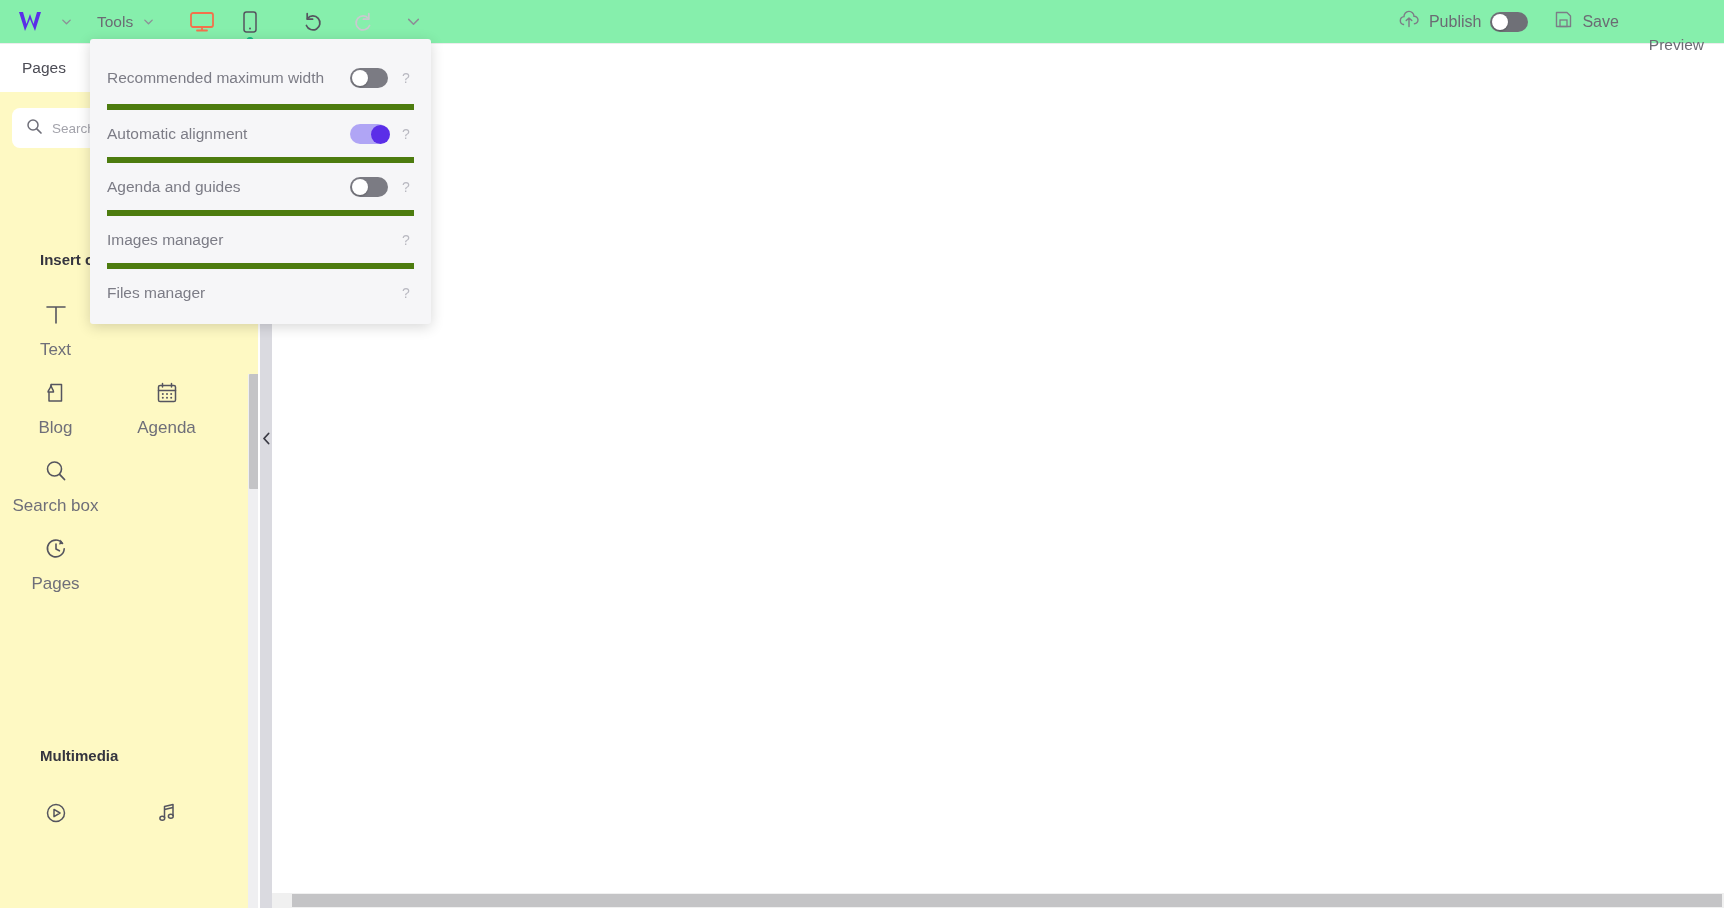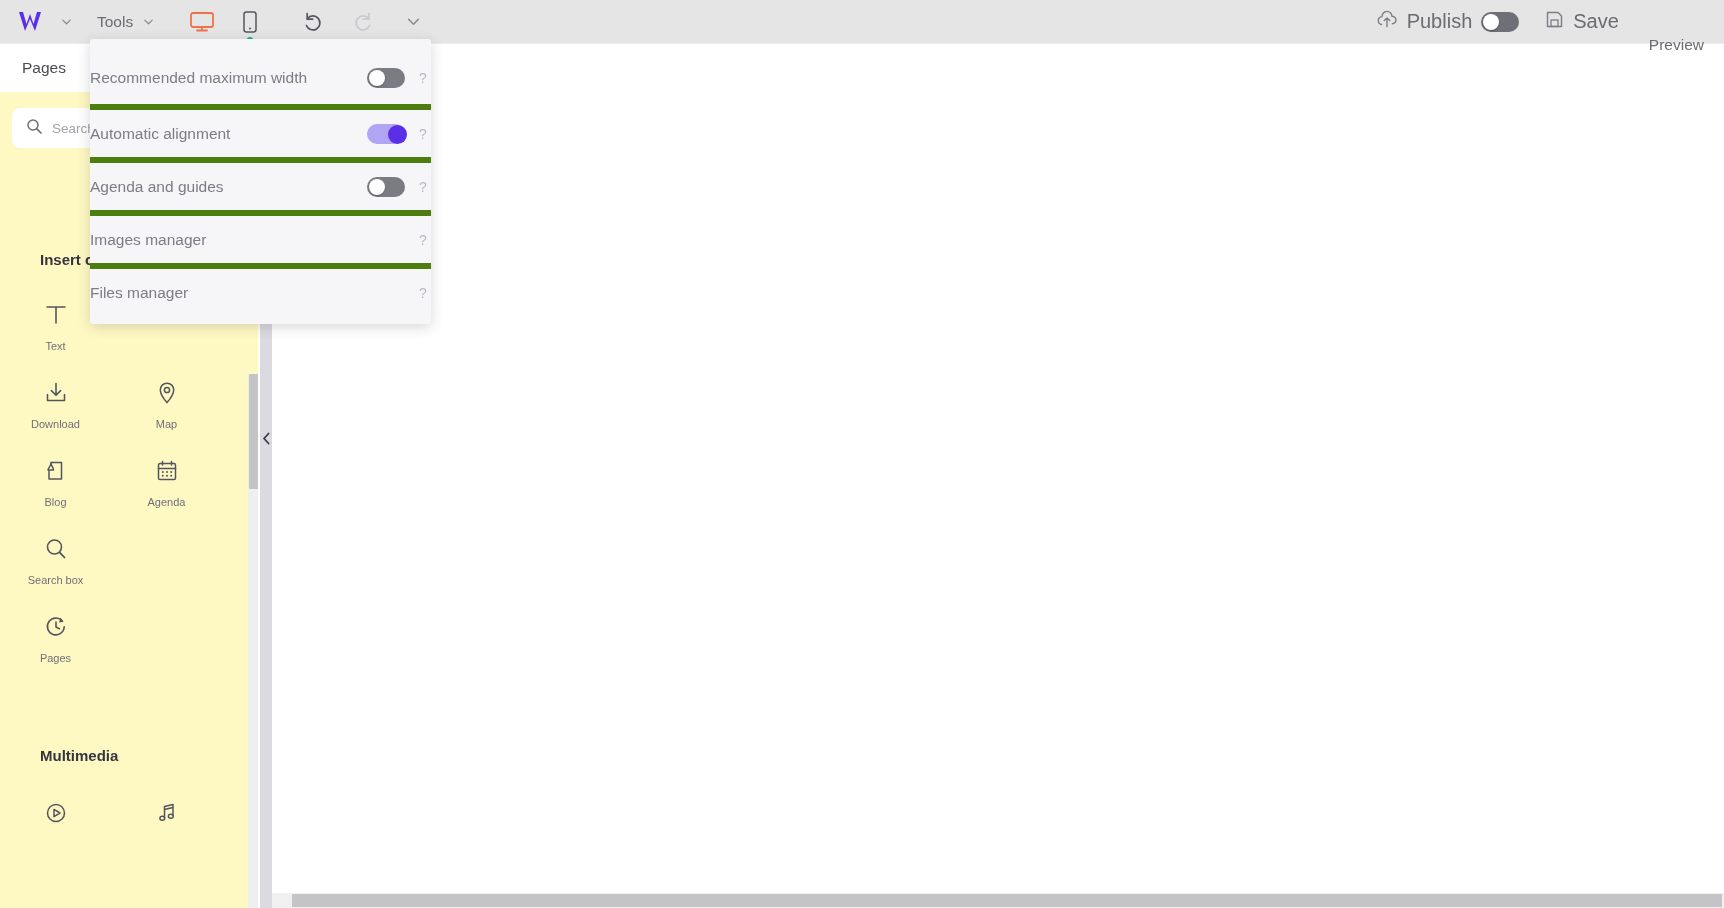--- a/index.html
+++ b/index.html
@@ -8,21 +8,21 @@
     font-family: "Liberation Sans", sans-serif;
     background: #ffffff;
     overflow: hidden;
   }
   #root { position: relative; width: 1724px; height: 908px; }
 
   
   .topbar {
     position: absolute; top: 0; left: 0;
     width: 1724px; height: 44px;
-    background: #e5e5e5;
+    background: #86efac;
     border-bottom: 1px solid #ececed;
     display: flex; align-items: center;
     z-index: 40;
   }
   .logo-wrap { display: flex; align-items: center; padding-left: 16px; gap: 10px; }
   .logo-w { width: 34px; height: 26px; display: block; }
   .chev { width: 13px; height: 13px; display: block; }
   .tb-sep { width: 18px; }
   .tools-btn {
     display: flex; align-items: center; gap: 9px;
@@ -36,21 +36,21 @@
     width: 7px; height: 7px; border-radius: 50%; background: #18b981;
   }
   .undo-group { display: flex; align-items: center; gap: 22px; margin-left: 34px; }
   .icon-btn { width: 28px; height: 28px; display:flex; align-items:center; justify-content:center; cursor:pointer; }
 
   .topbar-right {
     margin-left: auto; display: flex; align-items: center;
     gap: 0px; padding-right: 20px;
   }
   .publish-grp { display: flex; align-items: center; gap: 9px; cursor: pointer; }
-  .publish-label { font-size: 20px; color: #6b6b73; }
+  .publish-label { font-size: 16px; color: #6b6b73; }
   .switch {
     width: 38px; height: 20px; border-radius: 11px;
     background: #6f7077; position: relative; display: inline-block;
   }
   .switch .knob {
     position: absolute; top: 2px; left: 2px;
     width: 16px; height: 16px; border-radius: 50%; background: #fff;
     box-shadow: 0 1px 2px rgba(0,0,0,.25);
   }
   .save-grp { display: flex; align-items: center; gap: 9px; margin-left: 26px; cursor:pointer; }
@@ -92,21 +92,21 @@
     font-size: 15px; font-weight: bold; color: #35353f;
   }
   .grid { position: absolute; left: 0; width: 236px; }
   .grid-row { display: flex; }
   .cell {
     width: 111px; height: 78px;
     display: flex; flex-direction: column; align-items: center;
     justify-content: flex-start; gap: 12px;
     cursor: pointer; padding-top: 6px;
   }
-  .cell-label { font-size: 11px; color: #6f6f79; }
+  .cell-label { font-size: 17px; color: #6f6f79; }
   .cell svg { display: block; }
 
   
   .sb-track {
     position: absolute; top: 330px; left: 248px;
     width: 12px; height: 578px; background: #efeff1;
   }
   .sb-thumb {
     position: absolute; top: 0px; left: 1px;
     width: 10px; height: 115px; background: #c4c4c6; border-radius: 1px;
@@ -145,21 +145,21 @@
     background: #f6f6f8;
     border-radius: 3px;
     box-shadow: 0 3px 14px rgba(0,0,0,.16);
     z-index: 60;
     padding: 12px 0 8px 0;
   }
   .menu-item {
     position: relative;
     height: 53px;
     display: flex; align-items: center;
-    margin: 0 0;
+    margin: 0 17px;
     cursor: pointer;
   }
   .menu-item + .menu-item { border-top: 6px solid #4d7c0f; }
   .mi-label { font-size: 15.5px; color: #7c7c86; flex: 1; }
   .mi-help { font-size: 14px; color: #b9b9c1; width: 16px; text-align: center; margin-left: 10px; }
   .toggle {
     width: 38px; height: 20px; border-radius: 11px; position: relative;
     background: #7b7b83;
   }
   .toggle .tk {
@@ -293,40 +293,20 @@
         <div class="cell">
           <span>
             <svg width="26" height="26" viewBox="0 0 26 26">
                 <path d="M4 5 L22 5 M13 5 L13 21" fill="none" stroke="#55555f" stroke-width="1.6" stroke-linecap="round"></path>
               </svg>
           </span>
           <span class="cell-label">Text</span>
         </div>
       </div>
 
-      <div class="grid-row">
-        <div class="cell">
-          <span>
-            <svg width="26" height="26" viewBox="0 0 26 26">
-              <path d="M13 3.5 L13 15 M8.4 10.6 L13 15.3 L17.6 10.6" fill="none" stroke="#55555f" stroke-width="1.6" stroke-linecap="round" stroke-linejoin="round"></path>
-              <path d="M4.5 14.5 L4.5 20.5 L21.5 20.5 L21.5 14.5" fill="none" stroke="#55555f" stroke-width="1.6" stroke-linecap="round" stroke-linejoin="round"></path>
-            </svg>
-          </span>
-          <span class="cell-label">Download</span>
-        </div>
-        <div class="cell">
-          <span>
-            <svg width="26" height="26" viewBox="0 0 26 26">
-              <path d="M13 3.2 C9.2 3.2 6.3 6.1 6.3 9.9 C6.3 14.8 13 22.6 13 22.6 C13 22.6 19.7 14.8 19.7 9.9 C19.7 6.1 16.8 3.2 13 3.2 Z" fill="none" stroke="#55555f" stroke-width="1.5"></path>
-              <circle cx="13" cy="10" r="2.6" fill="none" stroke="#55555f" stroke-width="1.5"></circle>
-            </svg>
-          </span>
-          <span class="cell-label">Map</span>
-        </div>
-      </div>
 
       <div class="grid-row">
         <div class="cell">
           <span>
             <svg width="26" height="26" viewBox="0 0 26 26">
               <path d="M8 4.5 L18.5 4.5 L18.5 21 L6 21 L6 12" fill="none" stroke="#55555f" stroke-width="1.5" stroke-linejoin="round"></path>
               <path d="M8 4.5 C8 9 5 10 5 12 L10.5 12 C10.5 9 8 8.5 8 4.5 Z" fill="none" stroke="#55555f" stroke-width="1.5" stroke-linejoin="round"></path>
             </svg>
           </span>
           <span class="cell-label">Blog</span>

